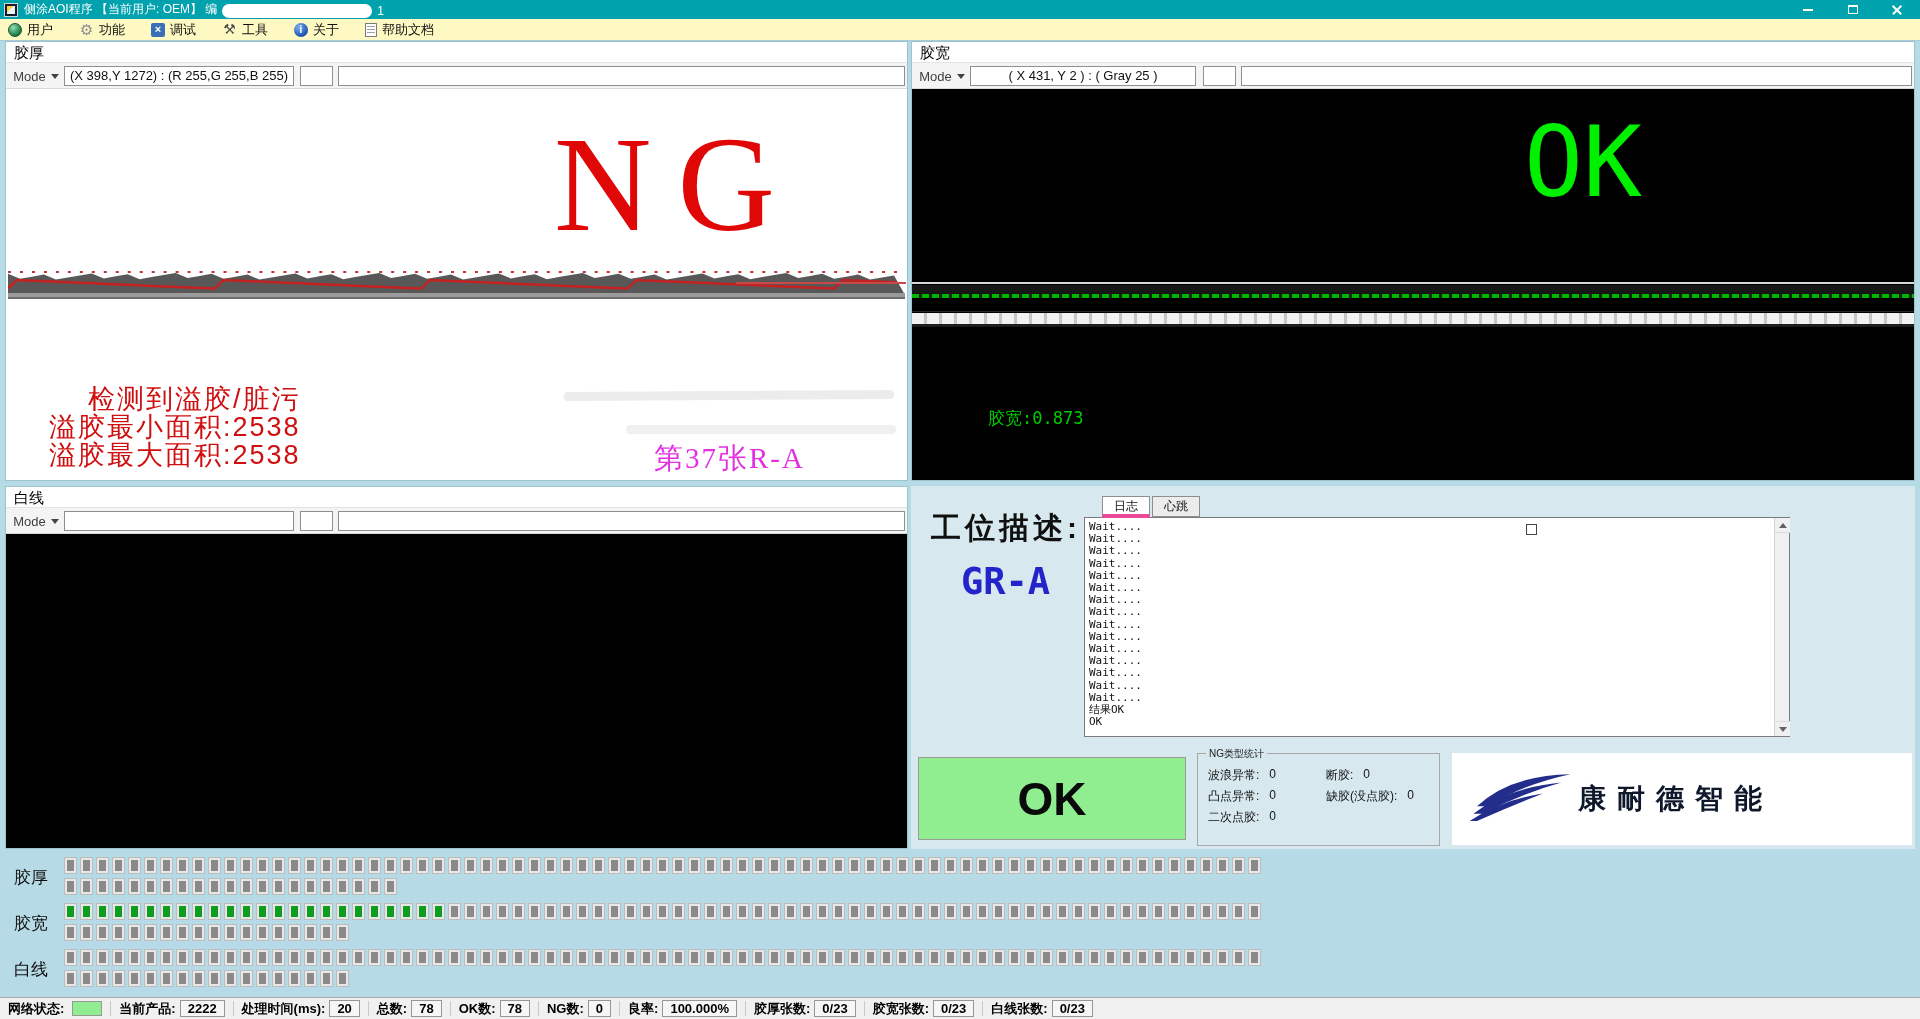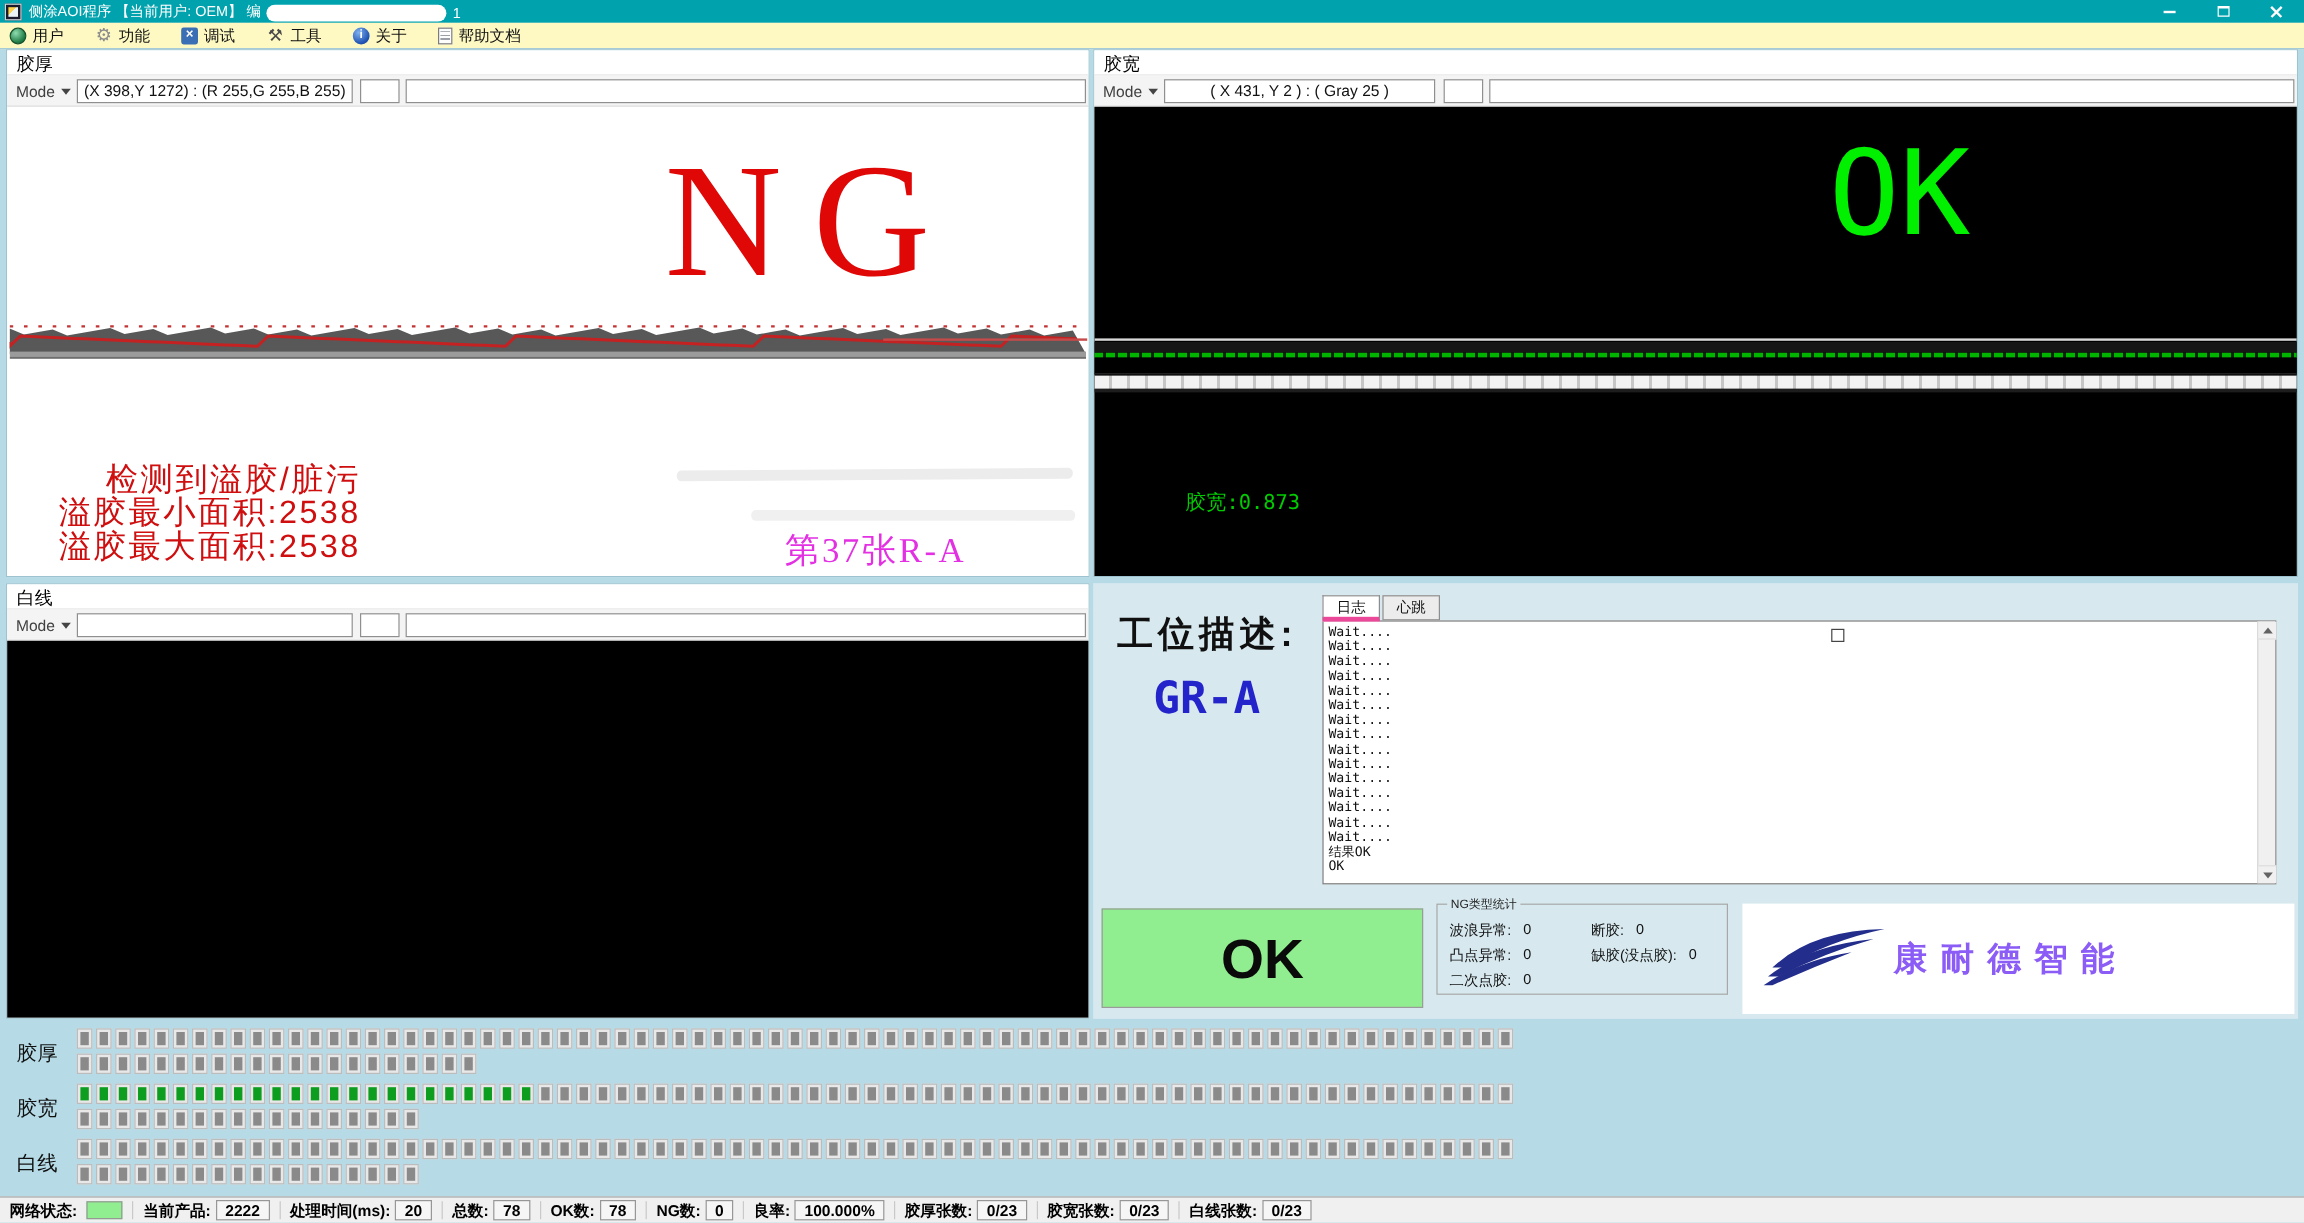--- a/index.html
+++ b/index.html
@@ -81,48 +81,48 @@
   .st6 { top:235px; height:3px; background:#1d1d1d; }
   .measure-text { position:absolute; left:76px; top:318px; font-family:"DejaVu Sans Mono",monospace; font-size:17px; color:#00cc00; }
 
   
   .quadrant { position:absolute; left:911px; top:486px; width:1004px; height:363px; background:#d7e9ef; }
   .station-label { position:absolute; left:20px; top:22px; font-size:30px; font-weight:700; color:#101010; letter-spacing:4px; }
   .station-value { position:absolute; left:50px; top:74px; font-family:"DejaVu Sans Mono",monospace; font-size:37px; font-weight:700; color:#2424cb; }
   .tab-bar { position:absolute; left:191px; top:10px; height:21px; display:flex; }
   .tab { height:21px; line-height:19px; padding:0 11px; font-size:12px; border:1px solid #8e8e8e; background:#ececec; margin-right:2px; color:#111; }
   .tab.active { background:#fff; border-bottom:4px solid #ec4899; height:22px; z-index:2; }
-  .log-box { position:absolute; left:191px; top:31px; width:795px; height:220px; background:#fff; border:1px solid #7a7a7a; }
+  .log-box { position:absolute; left:173px; top:31px; width:706px; height:220px; background:#fff; border:1px solid #7a7a7a; }
   .log-list { position:absolute; left:1px; top:1px; right:16px; bottom:1px; overflow:hidden; padding:2px 3px; }
   .log-line { font-family:"DejaVu Sans Mono",monospace; font-size:11px; line-height:12.2px; color:#111; white-space:pre; }
   .log-scroll { position:absolute; right:0; top:0; bottom:0; width:15px; background:#f0f0f0; border-left:1px solid #d5d5d5; }
   .sarr { position:absolute; left:0; width:15px; height:15px; background:#f0f0f0; }
   .sarr.up { top:0; border-bottom:1px solid #dcdcdc; }
   .sarr.down { bottom:0; border-top:1px solid #dcdcdc; }
   .sarr::after { content:""; position:absolute; left:4px; }
   .sarr.up::after { top:5px; border-left:4px solid transparent; border-right:4px solid transparent; border-bottom:5px solid #636363; }
   .sarr.down::after { top:5px; border-left:4px solid transparent; border-right:4px solid transparent; border-top:5px solid #636363; }
   .floating-checkbox { position:absolute; left:615px; top:38px; width:11px; height:11px; background:#fff; border:1px solid #444; }
   .ok-button { position:absolute; left:7px; top:271px; width:268px; height:83px; background:#90ee90; border:1px solid #9b9b9b; display:flex; align-items:center; justify-content:center; font-size:46px; font-weight:700; color:#0a0a0a; }
-  .ng-box { position:absolute; left:286px; top:267px; width:243px; height:76px; border:1px solid #a8a8a8; }
+  .ng-box { position:absolute; left:286px; top:267px; width:243px; height:93px; border:1px solid #a8a8a8; }
   .ng-title { position:absolute; left:8px; top:-7px; background:#d7e9ef; padding:0 3px; font-size:10px; color:#222; }
   .ng-cols { position:absolute; left:10px; top:13px; right:4px; display:flex; }
   .ng-col { display:flex; flex-direction:column; }
   .ng-col.left { width:118px; }
   .ng-col.right { flex:1; }
   .ng-row { height:21px; font-size:12px; color:#111; display:flex; }
   .ng-lab { white-space:nowrap; }
   .ng-val { margin-left:10px; }
   .logo-box { position:absolute; left:541px; top:267px; width:460px; height:92px; background:#fff; display:flex; align-items:center; padding-left:14px; }
   .wing { width:110px; height:62px; margin-right:2px; }
   .brand-col { display:flex; flex-direction:column; }
   .brand-row { display:flex; align-items:flex-start; }
   .brand-text { font-size:45px; font-weight:800; color:#232e8c; letter-spacing:4px; line-height:44px; }
   .brand-reg { font-size:20px; color:#232e8c; font-weight:700; margin-left:8px; }
-  .brand-sub { font-size:28px; font-weight:700; color:#8b5cf6; letter-spacing:11px; margin-top:0; }
+  .brand-sub { font-size:28px; font-weight:700; color:#0f172a; letter-spacing:11px; margin-top:0; }
 
   
   #indicator-area { position:absolute; left:0; top:857px; right:0; height:139px; }
   .ind-group { position:absolute; left:0; right:0; height:40px; }
   .ind-label { position:absolute; left:14px; top:9px; font-size:17px; color:#101010; }
   .ind-row { position:absolute; left:64px; height:17px; font-size:0; white-space:nowrap; }
   .ind-row.r1 { top:0; } .ind-row.r2 { top:21px; }
   .cell { display:inline-block; width:13px; height:17px; background:#e8e8e8; border:1px solid #bcbcbc; margin-right:3px; position:relative; vertical-align:top; }
   .cell-in { position:absolute; left:2px; top:2px; right:2px; bottom:2px; background:#8a8a8a; }
   .cell-in.green { background:#0d9e20; }

